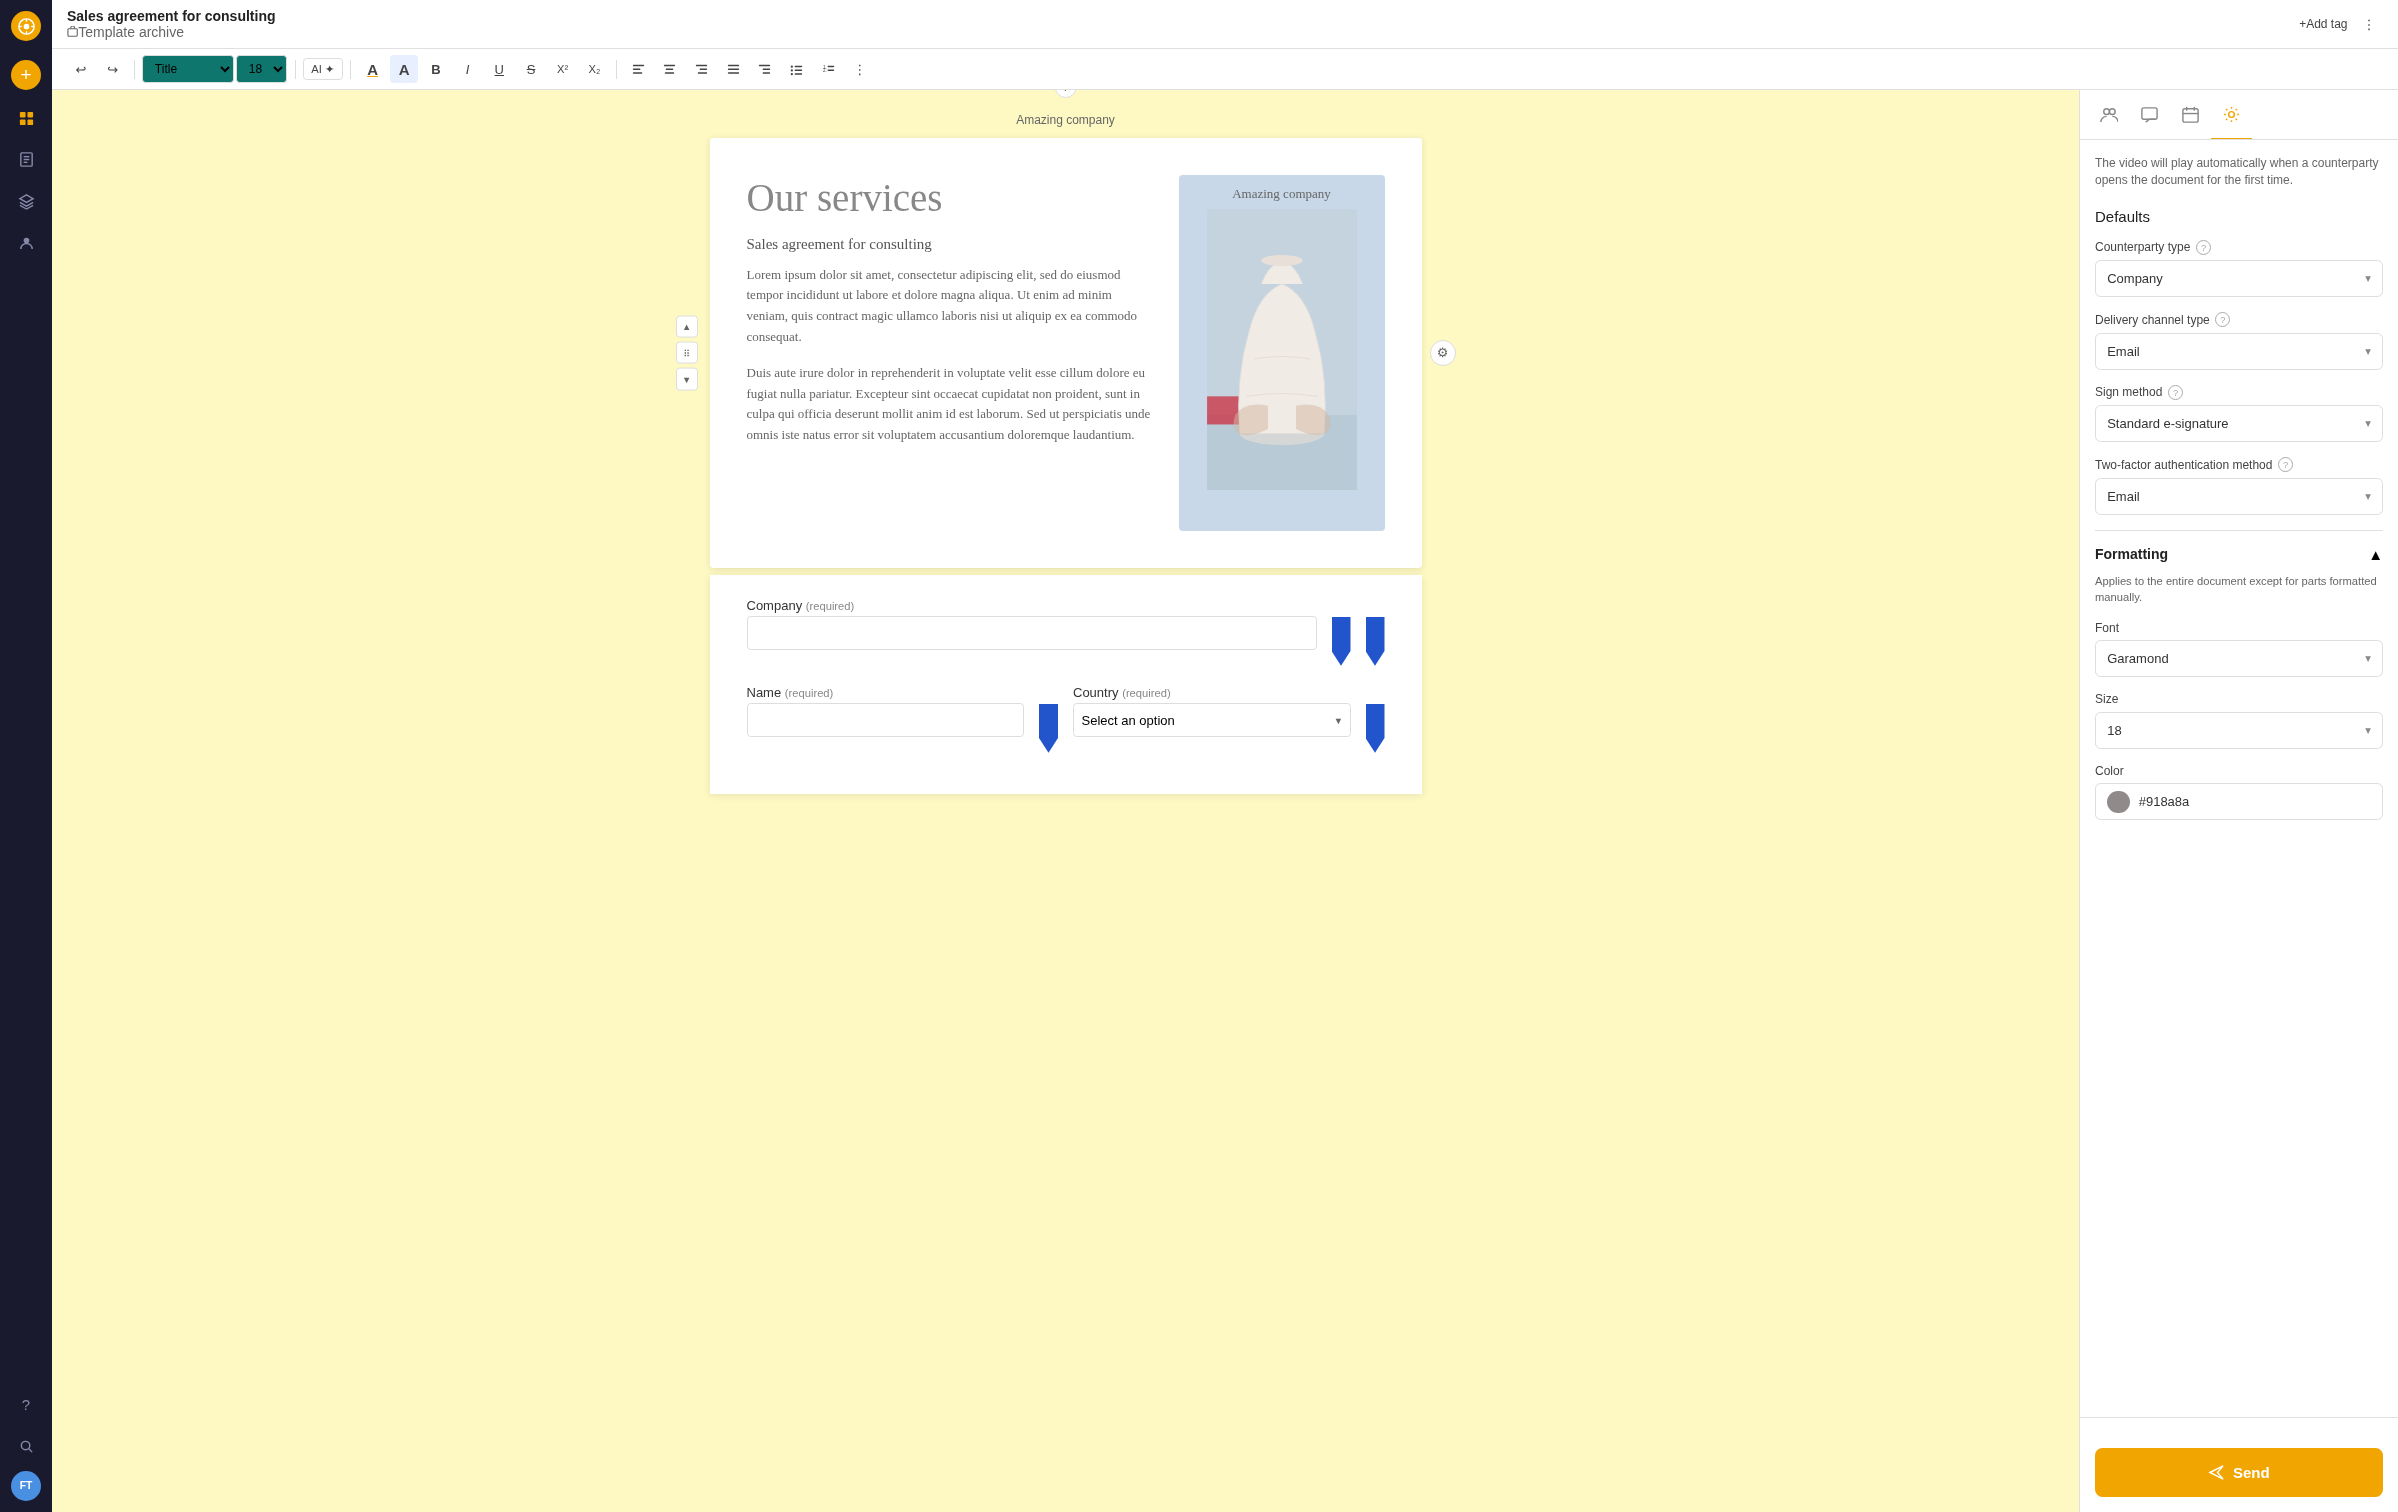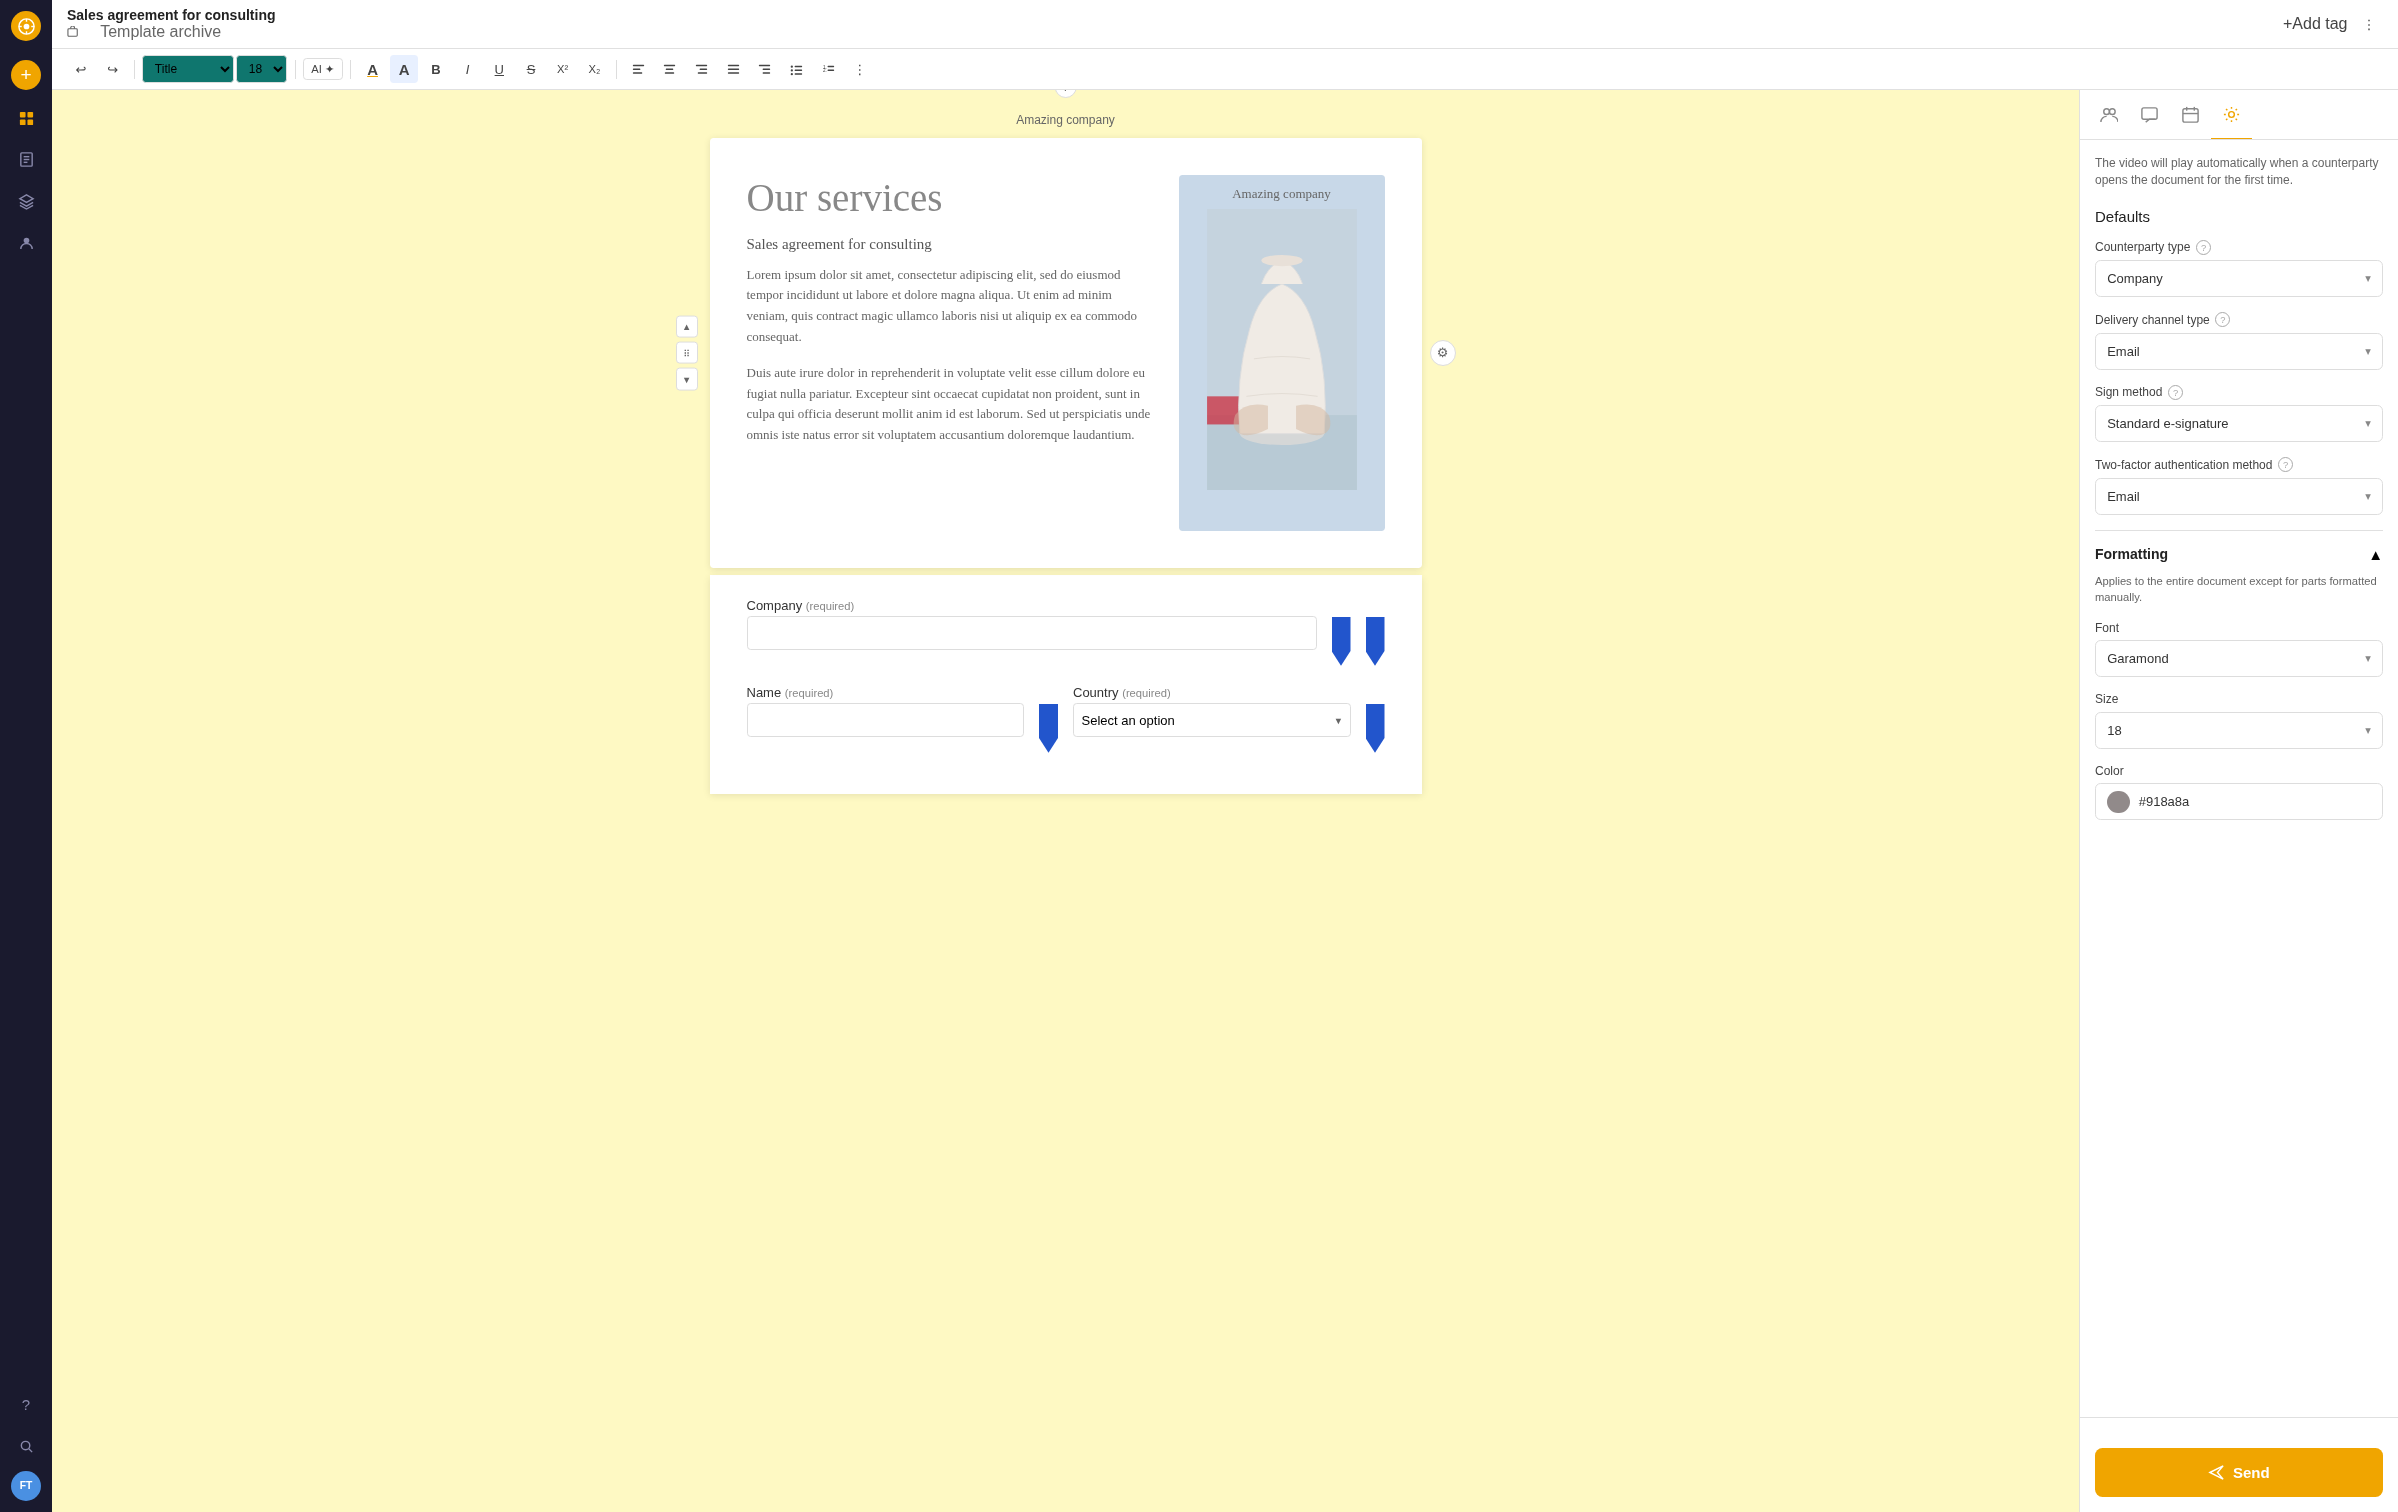--- a/index.html
+++ b/index.html
@@ -65,25 +65,25 @@
     .top-bar {
       background: white;
       border-bottom: 0.9px solid #e0e0e0;
       padding: 0 15px;
       display: flex;
       align-items: center;
       height: 49px;
       gap: 7.5px;
     }
     .doc-title { font-size: 14px; font-weight: 600; color: #222; }
-    .template-archive { font-size: 16px; color: #666; display: flex; align-items: center; gap: 22px; }
+    .template-archive { font-size: 14px; color: #666; display: flex; align-items: center; gap: 0; }
     .top-bar-right { margin-left: auto; display: flex; align-items: center; gap: 7.5px; }
     .add-tag-btn {
       display: flex; align-items: center; gap: 3.7px;
-      font-size: 16px; color: #444;
+      font-size: 12px; color: #444;
       border: none; background: transparent; cursor: pointer;
     }
 
     
     .formatting-toolbar {
       background: white;
       border-bottom: 0.9px solid #e0e0e0;
       padding: 0 15px;
       display: flex;
       align-items: center;

